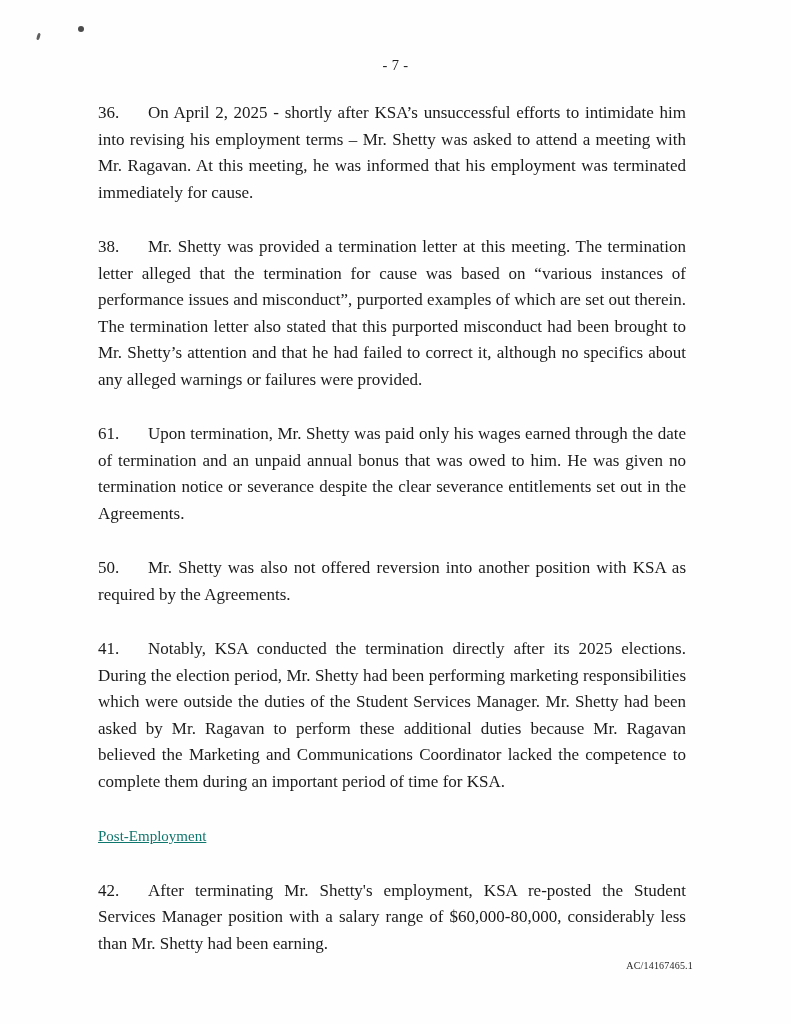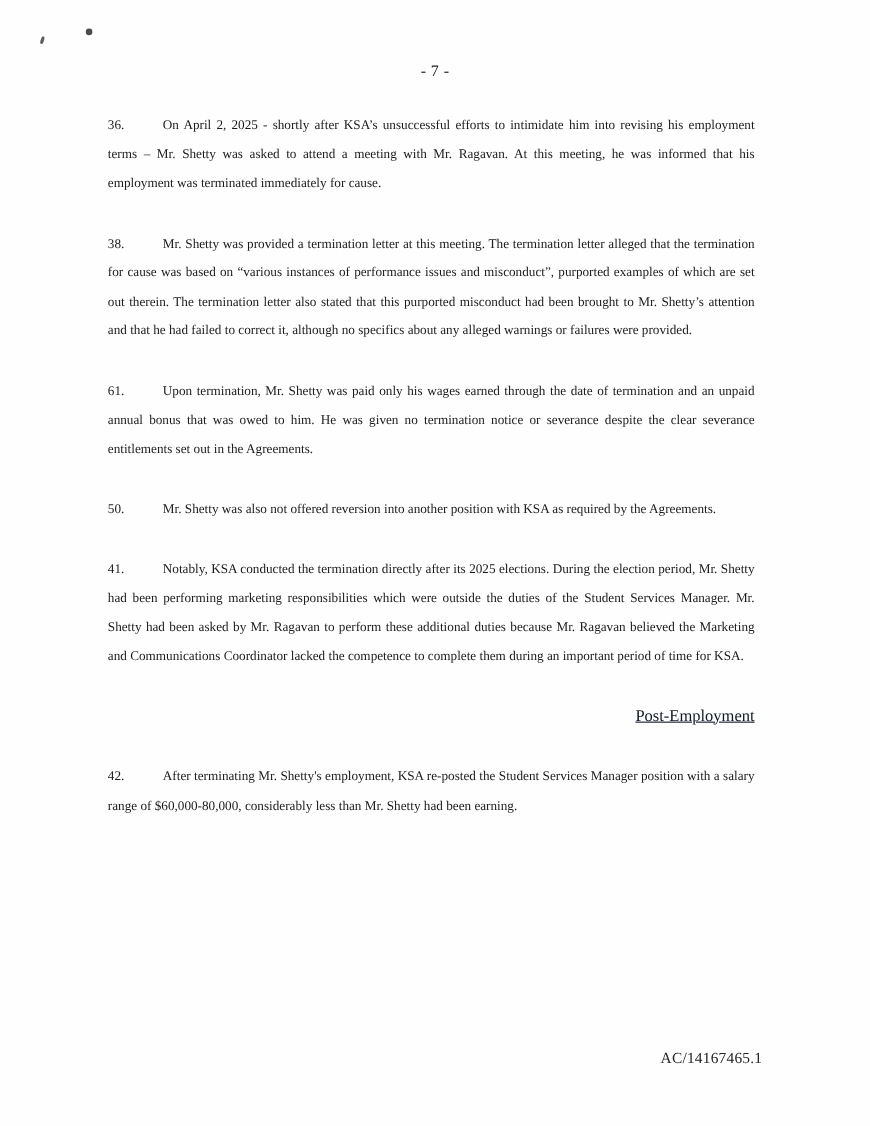--- a/index.html
+++ b/index.html
@@ -53,43 +53,42 @@
     color: #1d1d1d;
   }
   .content {
     position: absolute;
     left: 98px;
     top: 100px;
     width: 588px;
   }
   p.para {
     margin: 0 0 28px 0;
-    font-size: 12px;
+    font-size: 17px;
     line-height: 26.5px;
     text-align: justify;
     text-justify: inter-word;
     color: #1b1b1b;
   }
   p.para .num {
     display: inline-block;
     width: 50px;
   }
   .heading {
     margin: 0 0 28px 0;
     font-size: 15px;
     line-height: 26.5px;
     text-decoration: underline;
-    color: #0f172a;
-    text-align: right;
+    color: #0f766e;
   }
   .footer-code {
     position: absolute;
     right: 98px;
     bottom: 53px;
-    font-size: 14px;
+    font-size: 10px;
     letter-spacing: 0.2px;
     color: #242424;
     font-family: "Liberation Serif", serif;
   }
 </style>
 </head>
 <body>
 
 <div class="page">
 

